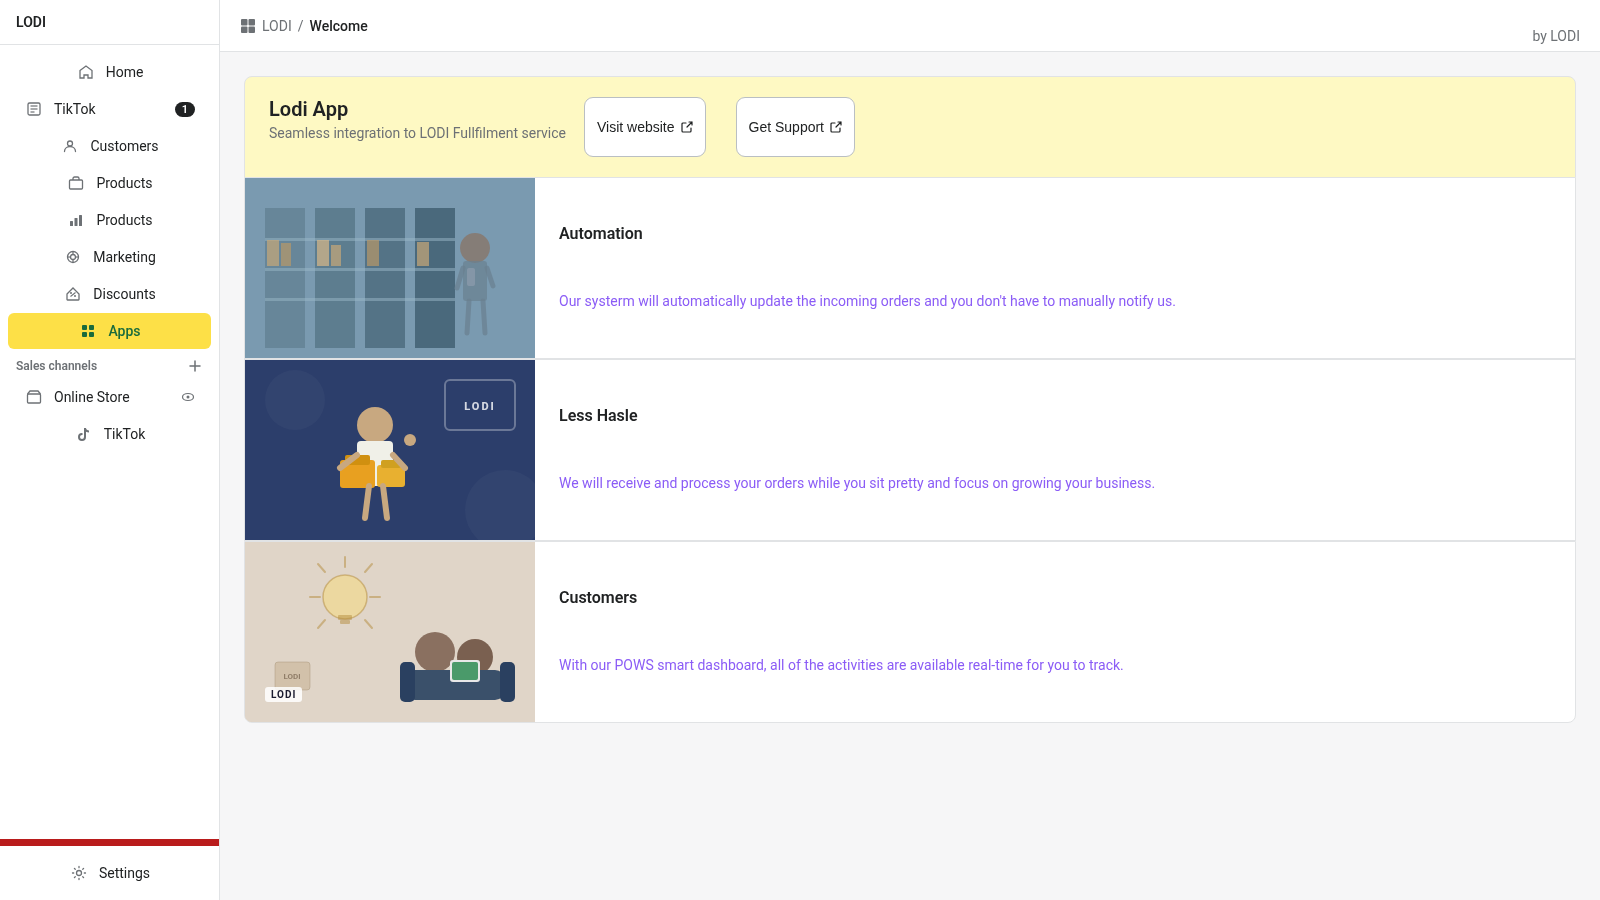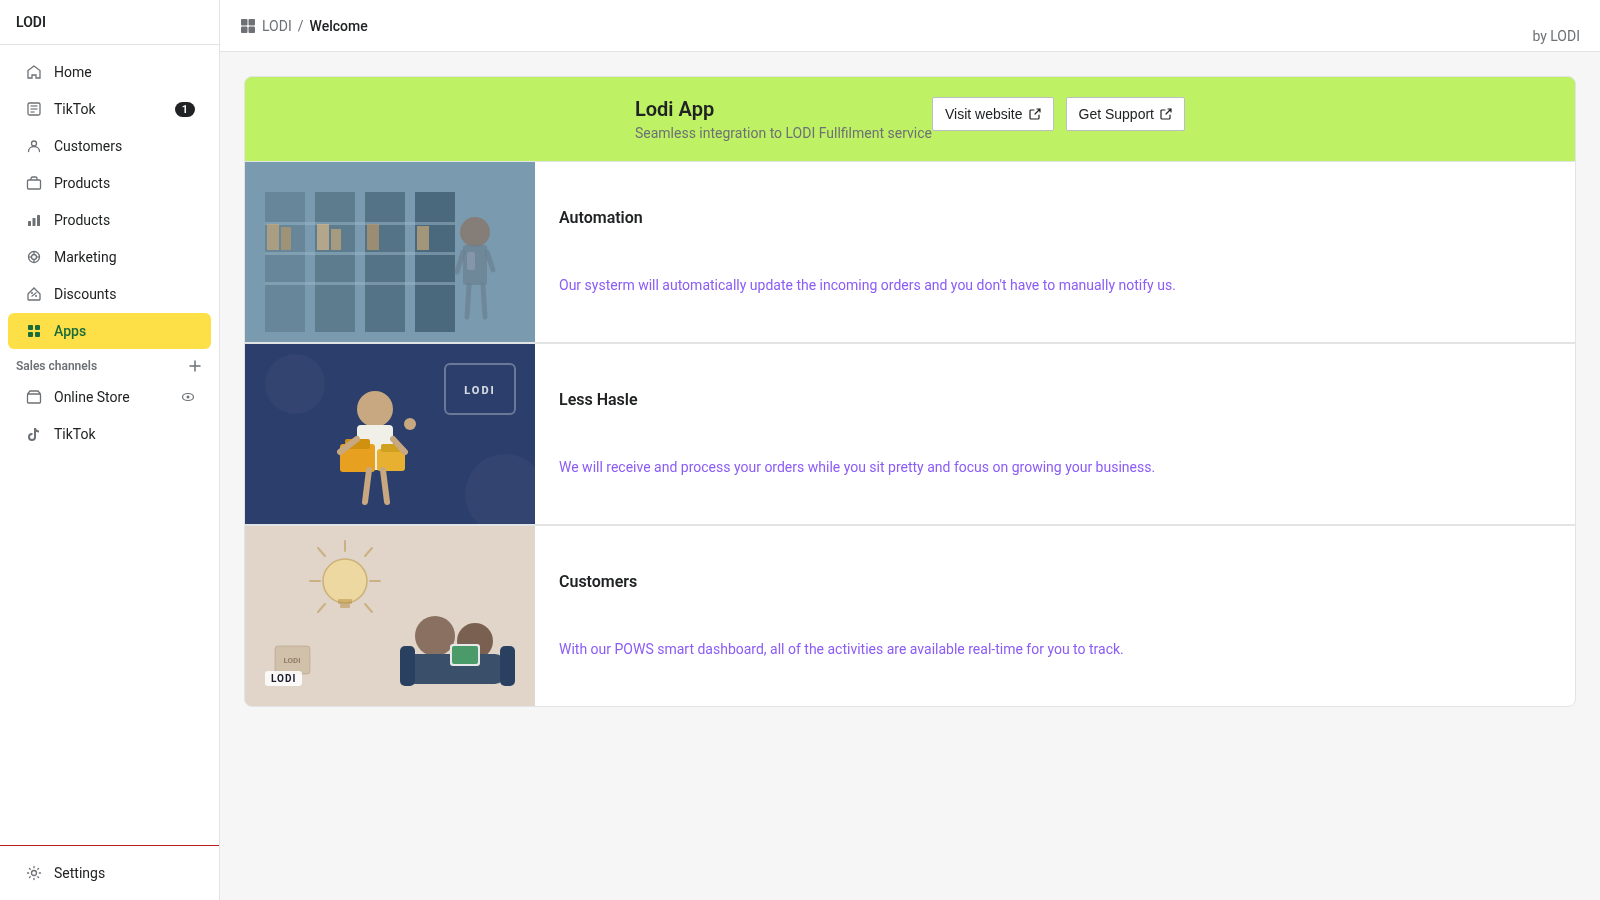--- a/index.html
+++ b/index.html
@@ -31,20 +31,21 @@
       display: flex;
       align-items: center;
       padding: 8px 16px;
       cursor: pointer;
       color: #202223;
       font-size: 14px;
       border-radius: 6px;
       margin: 1px 8px;
       text-decoration: none;
       position: relative;
+      justify-content: center;
     }
     .nav-item.active { background: #fde047; color: #1a6b3c; font-weight: 500; }
     .nav-item .nav-icon {
       width: 20px;
       height: 20px;
       margin-right: 10px;
       display: flex;
       align-items: center;
       justify-content: center;
       flex-shrink: 0;
@@ -69,21 +70,21 @@
       align-items: center;
       justify-content: space-between;
     }
     .sidebar-section-label .add-icon {
       width: 16px;
       height: 16px;
       cursor: pointer;
       color: #6d7175;
     }
     .sidebar-footer {
-      border-top: 1px solid #b91c1c;
+      border-top: 7px solid #b91c1c;
       padding: 8px 0;
     }
 
     
     .main {
       flex: 1;
       display: flex;
       flex-direction: column;
       overflow: hidden;
     }
@@ -108,44 +109,45 @@
     .topbar-right { font-size: 14px; color: #6d7175; margin-top: 20px; }
 
     .content {
       flex: 1;
       overflow-y: auto;
       padding: 24px;
     }
 
     
     .app-header {
-      background: #bef264;
+      background: #fef9c3;
       border: 1px solid #e1e3e5;
       border-radius: 8px 8px 0 0;
       padding: 20px 24px;
       display: flex;
       align-items: flex-start;
-      justify-content: center;
+      justify-content: flex-start;
     }
     .app-title { font-size: 20px; font-weight: 600; color: #202223; margin-bottom: 4px; }
     .app-subtitle { font-size: 14px; color: #6d7175; }
     .app-actions { display: flex; gap: 12px; align-items: center; }
     .app-action-btn {
       display: flex;
       align-items: center;
       gap: 6px;
       font-size: 14px;
       color: #202223;
       cursor: pointer;
-      padding: 8px 12px;
+      padding: 21px 12px;
       border: 1px solid #babfc3;
-      border-radius: 2px;
+      border-radius: 9px;
       background: #fff;
       font-weight: 500;
       text-decoration: none;
+      margin-left: 18px;
     }
 
     
     .feature-card {
       background: #fff;
       border: 1px solid #e1e3e5;
       border-top: none;
       display: flex;
       align-items: stretch;
       overflow: hidden;

